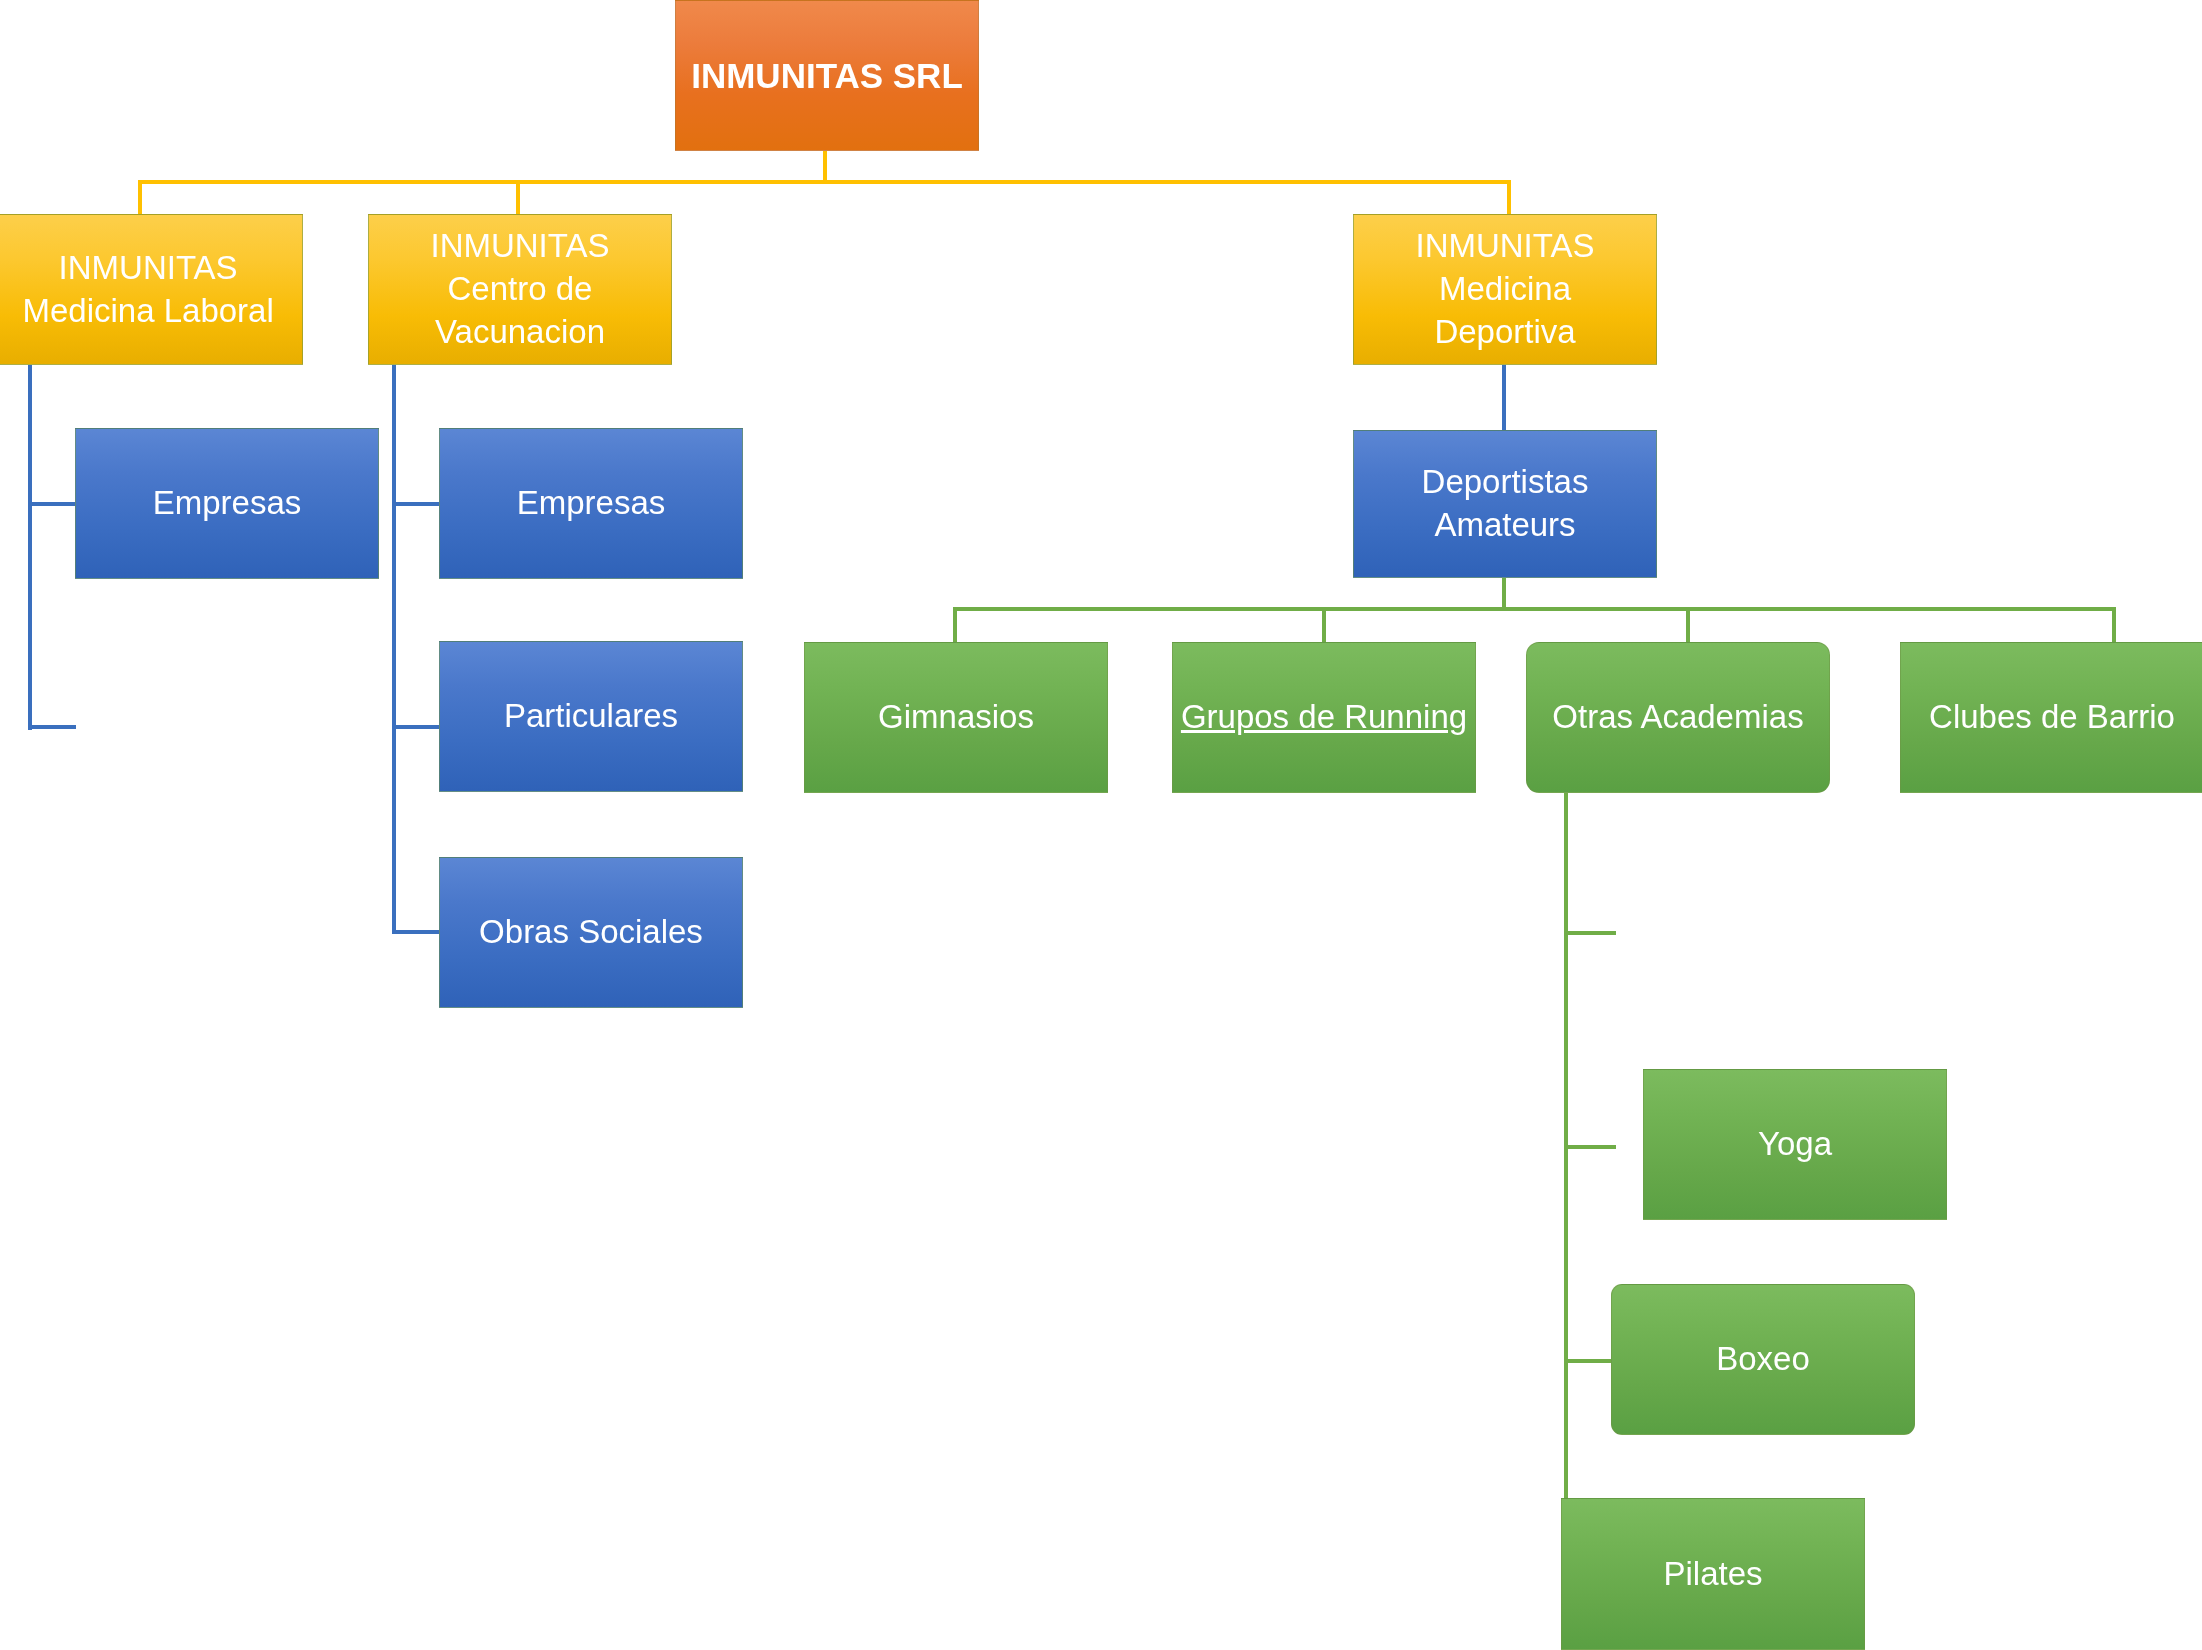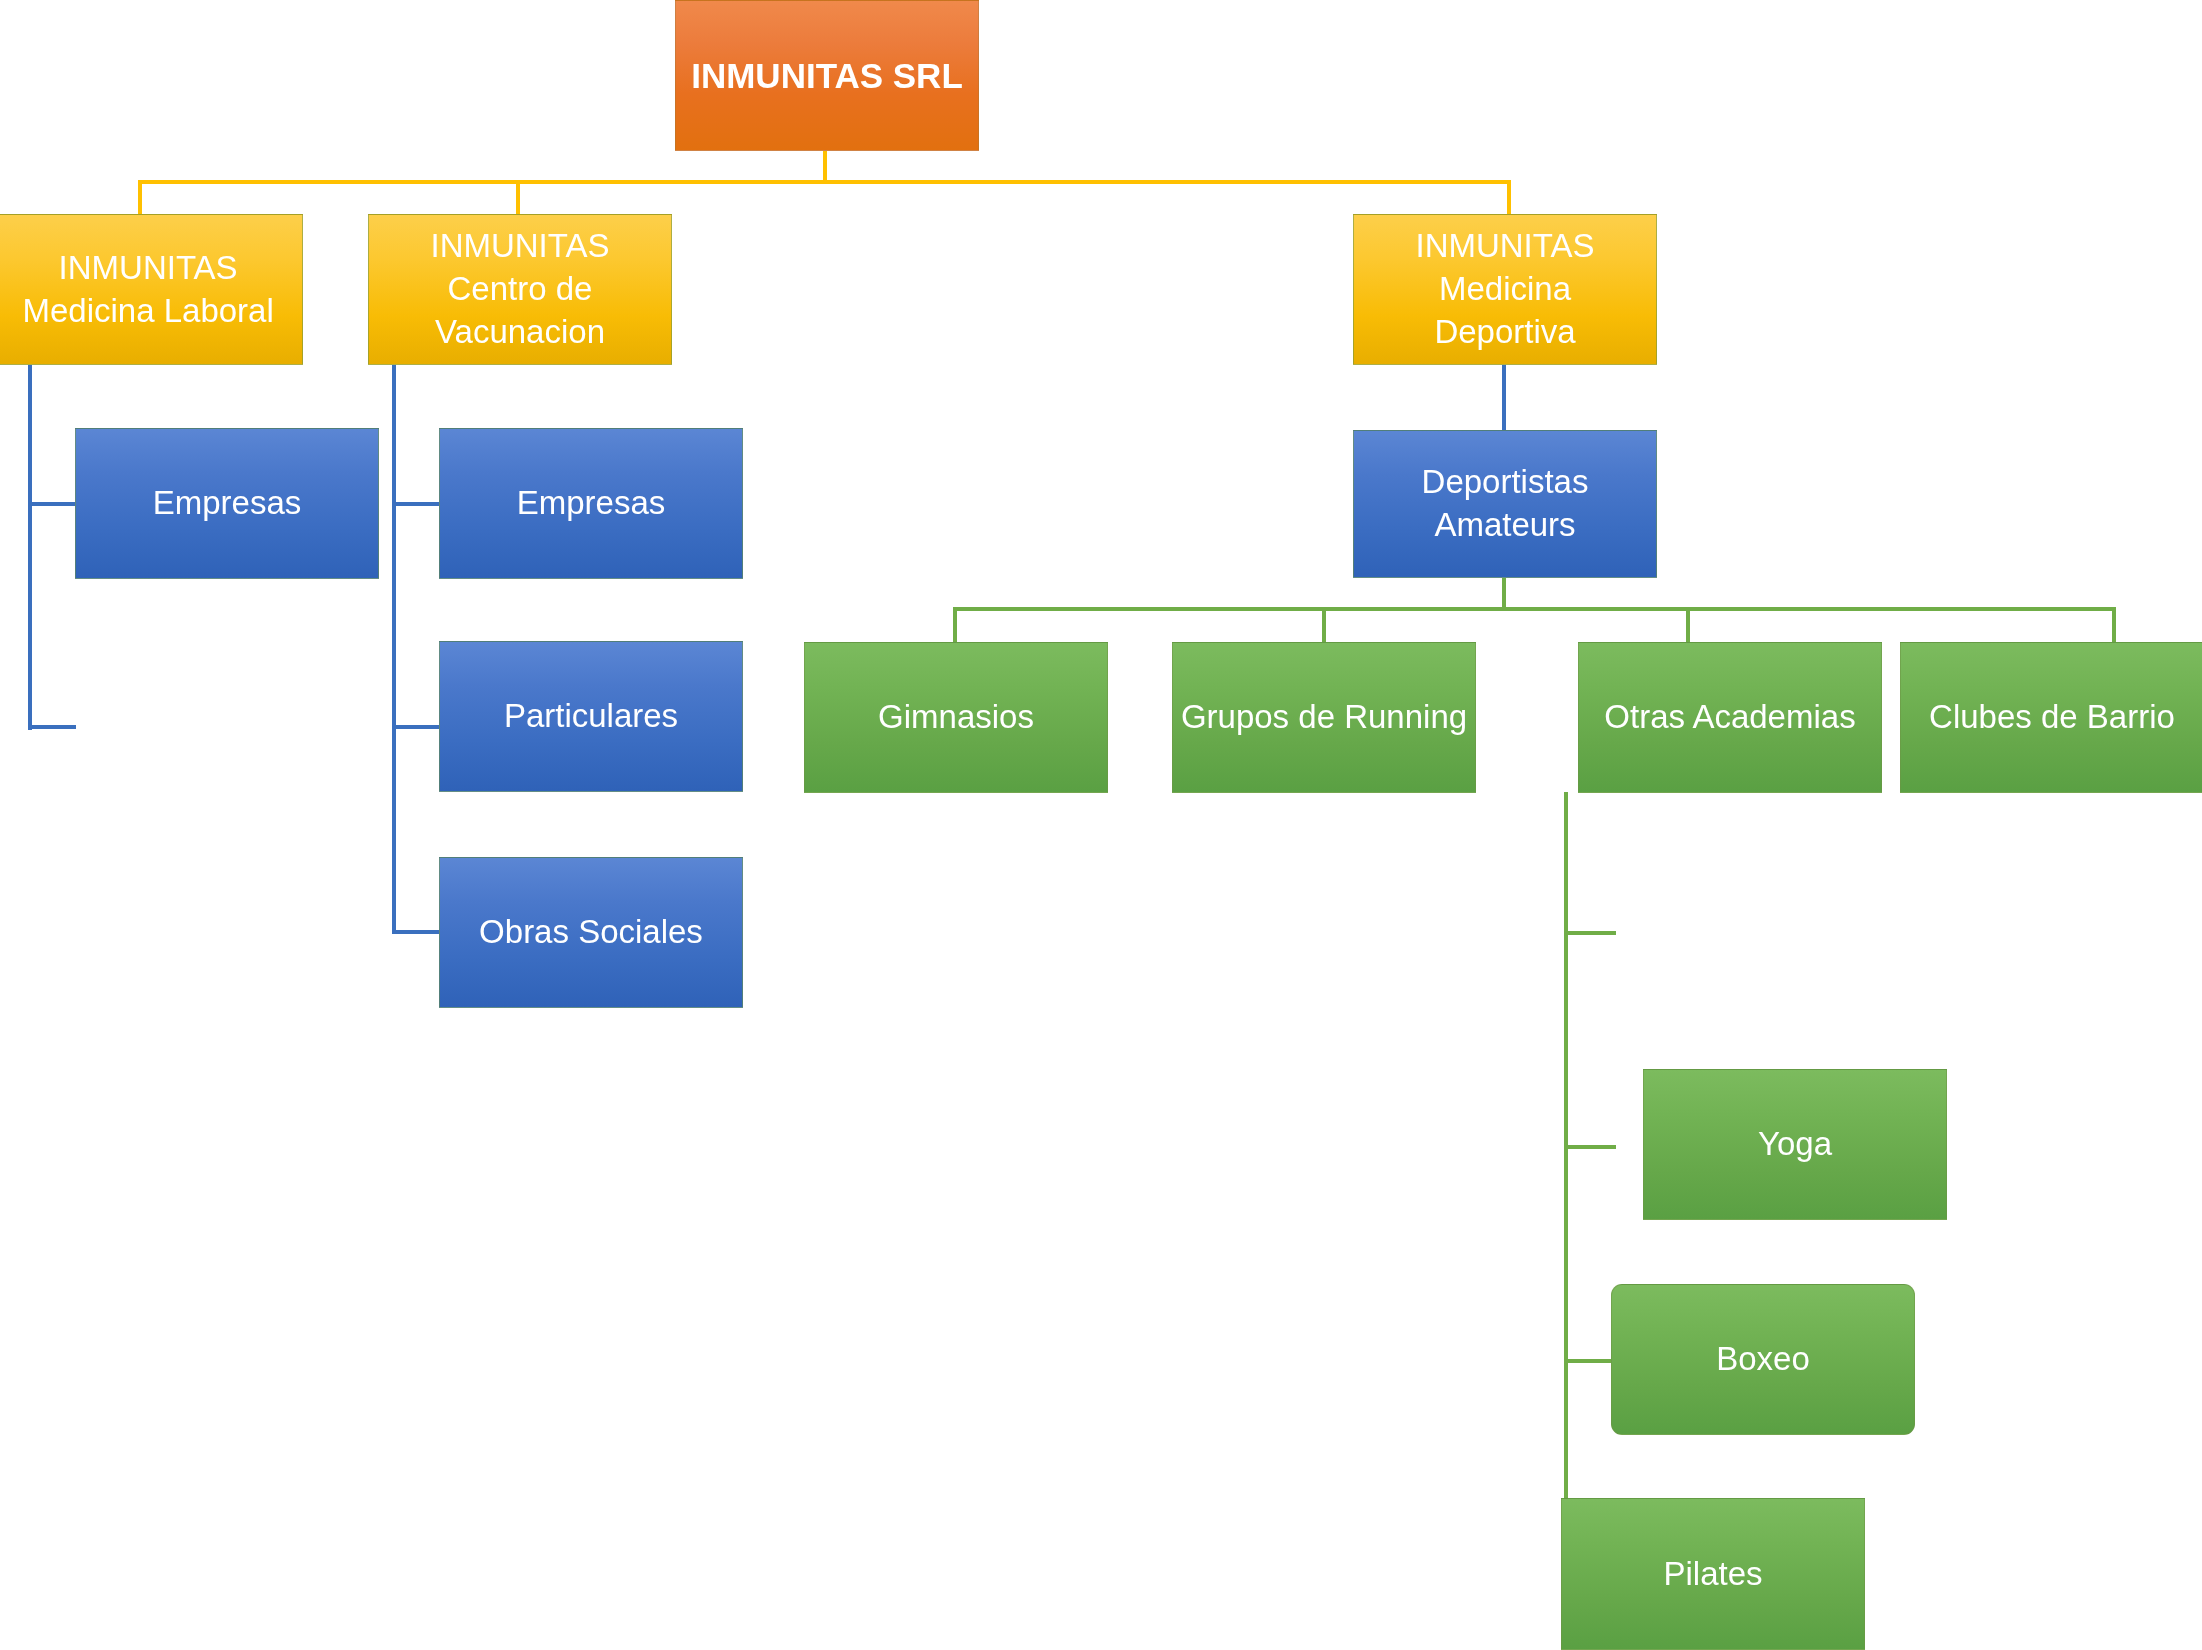--- a/index.html
+++ b/index.html
@@ -138,25 +138,25 @@
 
   <div class="node blue" style="left:1353px; top:430px; width:304px; height:148px;">
     <span class="line">Deportistas</span>
     <span class="line">Amateurs</span>
   </div>
 
   <div class="node green" style="left:804px; top:642px; width:304px; height:151px;">
     <span class="line">Gimnasios</span>
   </div>
 
-  <div class="node green" style="left:1172px; top:642px; width:304px; height:151px;">
+  <div class="node green" style="left:1172px; top:642px; width:304px; height:151px;text-decoration:underline;">
     <span class="line">Grupos de Running</span>
   </div>
 
-  <div class="node green" style="left:1578px; top:642px; width:304px; height:151px;">
+  <div class="node green" style="left:1526px; top:642px; width:304px; height:151px;border-radius:13px;">
     <span class="line">Otras Academias</span>
   </div>
 
   <div class="node green" style="left:1900px; top:642px; width:304px; height:151px;">
     <span class="line">Clubes de Barrio</span>
   </div>
 
 
   <div class="node green" style="left:1611px; top:1069px; width:304px; height:151px;margin-left:32px;">
     <span class="line">Yoga</span>

